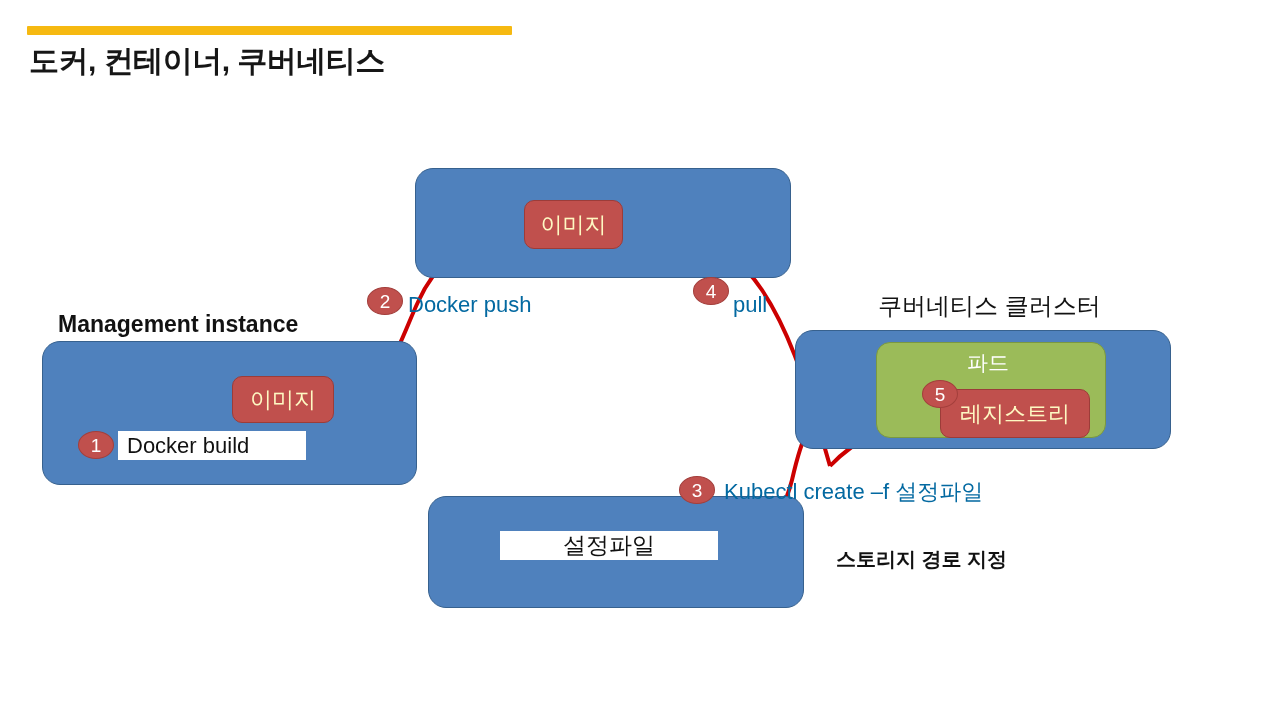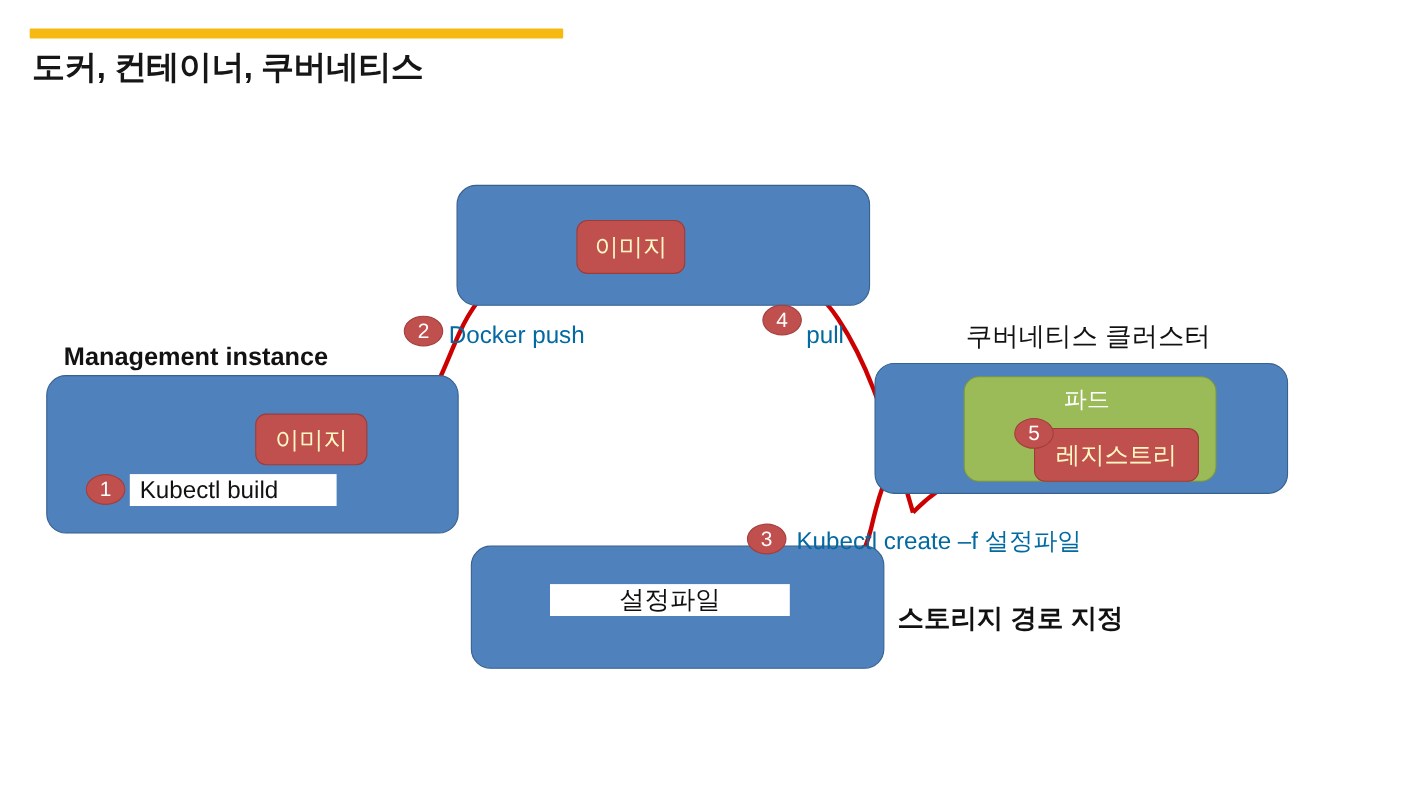--- a/index.html
+++ b/index.html
@@ -188,22 +188,22 @@
   #badge-2 { left: 367px; top: 287px; width: 36px; height: 28px; }
   #label-docker-push { left: 408px; top: 292px; }
 
   #badge-4 { left: 693px; top: 277px; width: 36px; height: 28px; }
   #label-pull { left: 733px; top: 292px; }
 
   #badge-3 { left: 679px; top: 476px; width: 36px; height: 28px; }
   #label-kubectl { left: 724px; top: 477px; }
 
   #label-storage {
-    left: 816px; top: 546px;
-    font-size: 24px; font-weight: bold;
+    left: 836px; top: 546px;
+    font-size: 20px; font-weight: bold;
   }
 
   
   #slide-number {
     position: absolute;
     right: 26px;
     bottom: 14px;
     font-size: 14px;
     color: #3d3d3d;
   }
@@ -236,21 +236,21 @@
 
     <path d="M 188 399 L 222 399" fill="none" stroke="#cc0000" stroke-width="4" marker-end="url(#arrowhead-sm)"></path>
   </svg>
 
   <div class="blue-box" id="registry-box"></div>
   <div class="red-box" id="registry-image-box">이미지</div>
 
   <div class="outside-label" id="management-title">Management instance</div>
   <div class="blue-box" id="management-box"></div>
   <div class="red-box" id="mgmt-image-box">이미지</div>
-  <div class="white-strip" id="docker-build-strip">Kubectl build</div>
+  <div class="white-strip" id="docker-build-strip">Docker build</div>
   <div class="step-badge" id="badge-1">1</div>
 
   <div class="outside-label" id="k8s-title">쿠버네티스 클러스터</div>
   <div class="blue-box" id="k8s-box"></div>
   <div class="green-box" id="pod-box"></div>
   <div class="pod-label" id="pod-label">파드</div>
   <div class="red-box" id="container-box">레지스트리</div>
   <div class="step-badge" id="badge-5">5</div>
 
   <div class="blue-box" id="config-box"></div>

